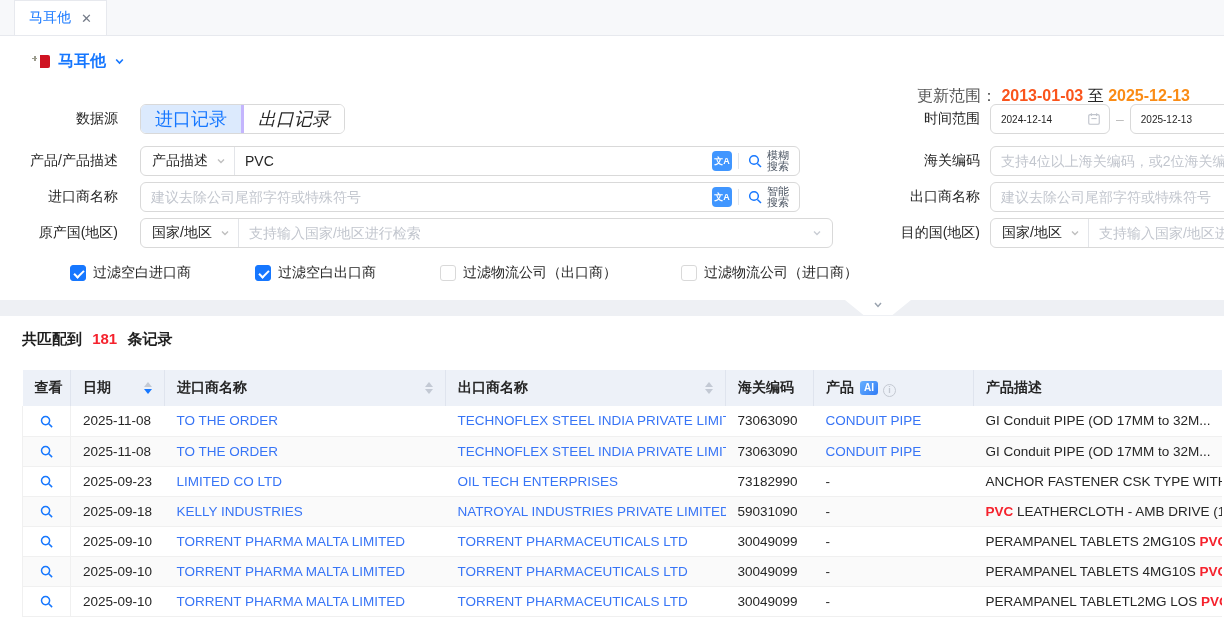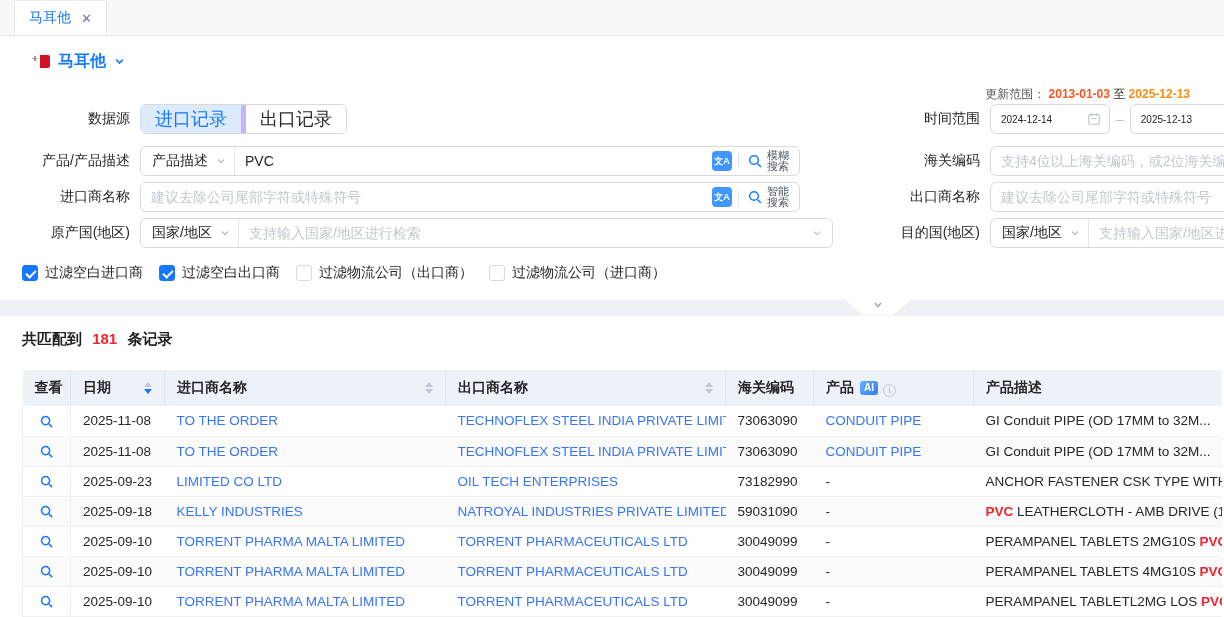--- a/index.html
+++ b/index.html
@@ -20,52 +20,52 @@
   .flag .half-w { position:absolute; left:0; top:0; width:50%; height:100%; background:#fff; }
   .flag .half-r { position:absolute; right:0; top:0; width:50%; height:100%; background:#cf1322; }
   .flag-cross { position:absolute; left:2px; top:1px; width:5px; height:5px; }
   .flag-cross::before { content:""; position:absolute; left:0; top:2px; width:5px; height:1.6px; background:#9b9b8d; }
   .flag-cross::after  { content:""; position:absolute; left:2px; top:0; width:1.6px; height:5px; background:#9b9b8d; }
   .country-title { color:#1677ff; font-size:16px; font-weight:bold; }
 
   
   .filter-section { position:relative; height:222px; background:#fff; }
   .frow { position:absolute; display:flex; align-items:center; }
-  .flabel { width:140px; text-align:right; padding-right:10px; color:#262626; white-space:nowrap; }
+  .flabel { width:140px; text-align:right; padding-right:22px; color:#262626; white-space:nowrap; }
   .flabel-r { width:130px; text-align:right; padding-right:10px; color:#262626; white-space:nowrap; }
-  .update-range { position:absolute; top:8px; left:860px; width:330px; text-align:right; font-size:12px; color:#555; white-space:nowrap; }
+  .update-range { position:absolute; top:8px; left:860px; width:330px; text-align:right; font-size:16px; color:#555; white-space:nowrap; }
   .ur-date1 { color:#fa541c; font-weight:bold; }
   .ur-date2 { color:#fa8c16; font-weight:bold; }
   .ur-word { color:#262626; }
 
   .segmented { display:inline-flex; border:1px solid #d9d9d9; border-radius:6px; overflow:hidden; height:30px; }
   .seg-opt { padding:0 14px; display:flex; align-items:center; font-size:18px; background:#fff; color:#262626; cursor:pointer; }
   .seg-opt.active { background:#dceafd; color:#1677ff; }
-  .seg-opt + .seg-opt { border-left:5px solid #c4b5fd; }
+  .seg-opt + .seg-opt { border-left:3px solid #c4b5fd;font-style:italic; }
 
   .inputbox { height:30px; border:1px solid #d9d9d9; border-radius:6px; background:#fff; display:flex; align-items:center; }
   .inputbox input { border:none; outline:none; flex:1; height:100%; padding:0 10px; font-size:14px; color:#262626;
     font-family:inherit; background:transparent; min-width:0; }
   .inputbox input::placeholder { color:#c2c6ce; }
   .sel { display:flex; align-items:center; justify-content:space-between; padding:0 8px 0 11px; height:100%;
     border-right:1px solid #e3e5e9; color:#262626; white-space:nowrap; cursor:pointer; }
   .sel .sel-val { margin-right:8px; }
   .translate-ic { width:20px; height:20px; border-radius:4px; background:#4096ff; color:#fff; font-size:9px; font-weight:bold;
     display:flex; align-items:center; justify-content:center; margin:0 6px 0 2px; cursor:pointer; flex:none; letter-spacing:0; }
   .vdiv { width:1px; height:16px; background:#e3e5e9; flex:none; }
   .search-btn { display:flex; align-items:center; gap:4px; padding:0 10px 0 8px; cursor:pointer; flex:none; }
   .search-btn .sb-text { font-size:11px; line-height:11px; color:#4b5563; }
   .chevron { flex:none; }
 
   .datebox { height:30px; border:1px solid #d9d9d9; border-radius:6px; background:#fff; display:flex; align-items:center; padding:0 8px 0 10px; }
   .datebox .dval { flex:1; font-size:10px; color:#262626; }
   .range-dash { margin:0 6px; color:#bfbfbf; }
 
   .cb-row { position:absolute; left:22px; top:186px; display:flex; align-items:center; gap:16px; }
-  .cb-item { display:flex; align-items:center; gap:7px; cursor:pointer; }
+  .cb-item { display:flex; align-items:center; gap:7px; cursor:pointer;margin-left:48px; }
   .cbox { width:16px; height:16px; border:1px solid #d9d9d9; border-radius:3px; background:#fff; position:relative; flex:none; }
   .cbox.checked { background:#1677ff; border-color:#1677ff; }
   .cbox.checked::after { content:""; position:absolute; left:5px; top:2px; width:4px; height:8px;
     border:solid #fff; border-width:0 2px 2px 0; transform:rotate(45deg); }
   .cb-label { color:#262626; font-size:14px; white-space:nowrap; }
 
   
   .collapse-band { position:relative; height:16px; background:#eef0f4; }
   .collapse-tab { position:absolute; left:845px; top:0; width:66px; height:15px; background:#fff; cursor:pointer;
     clip-path:polygon(0 0,100% 0,72% 100%,28% 100%); display:flex; align-items:flex-start; justify-content:center; }

